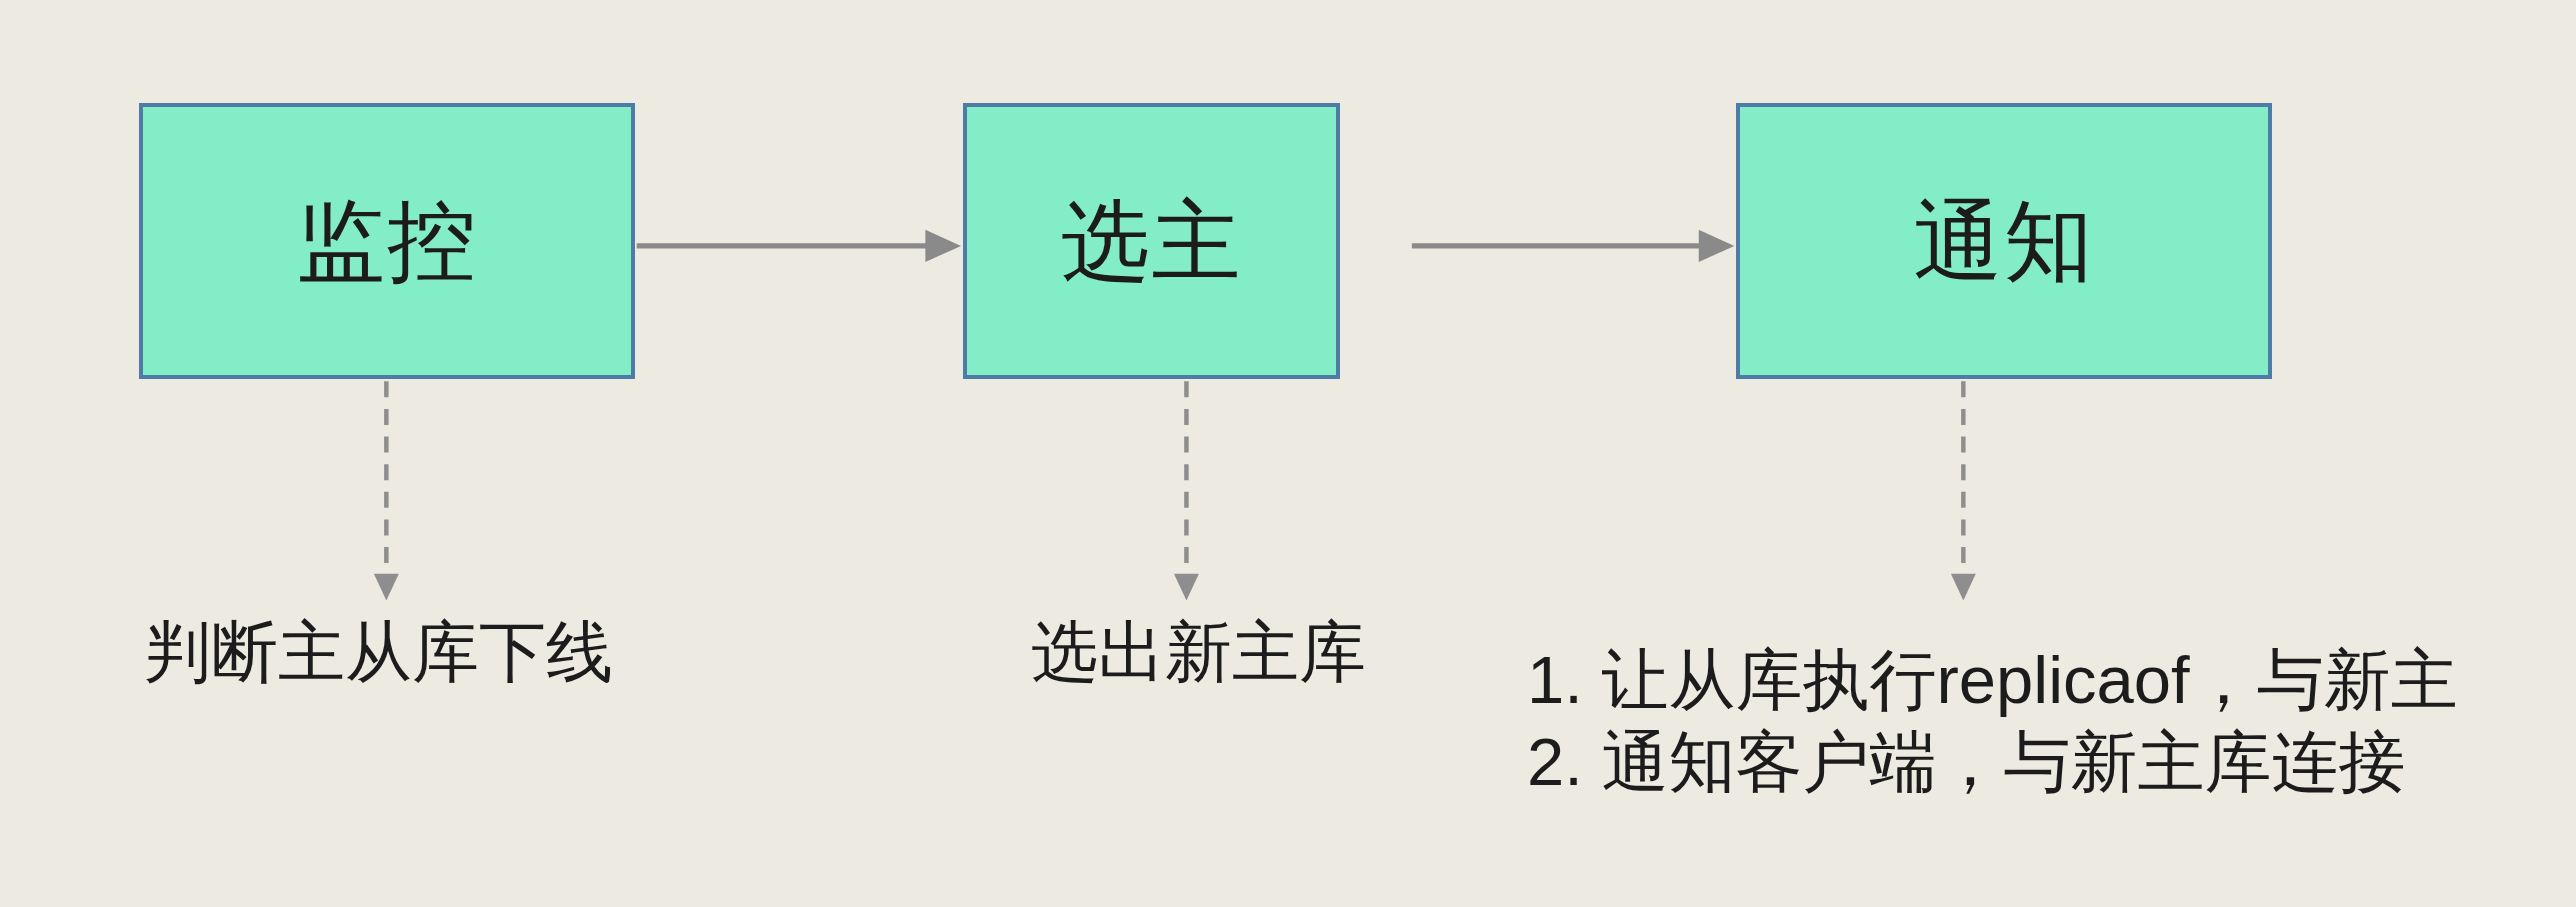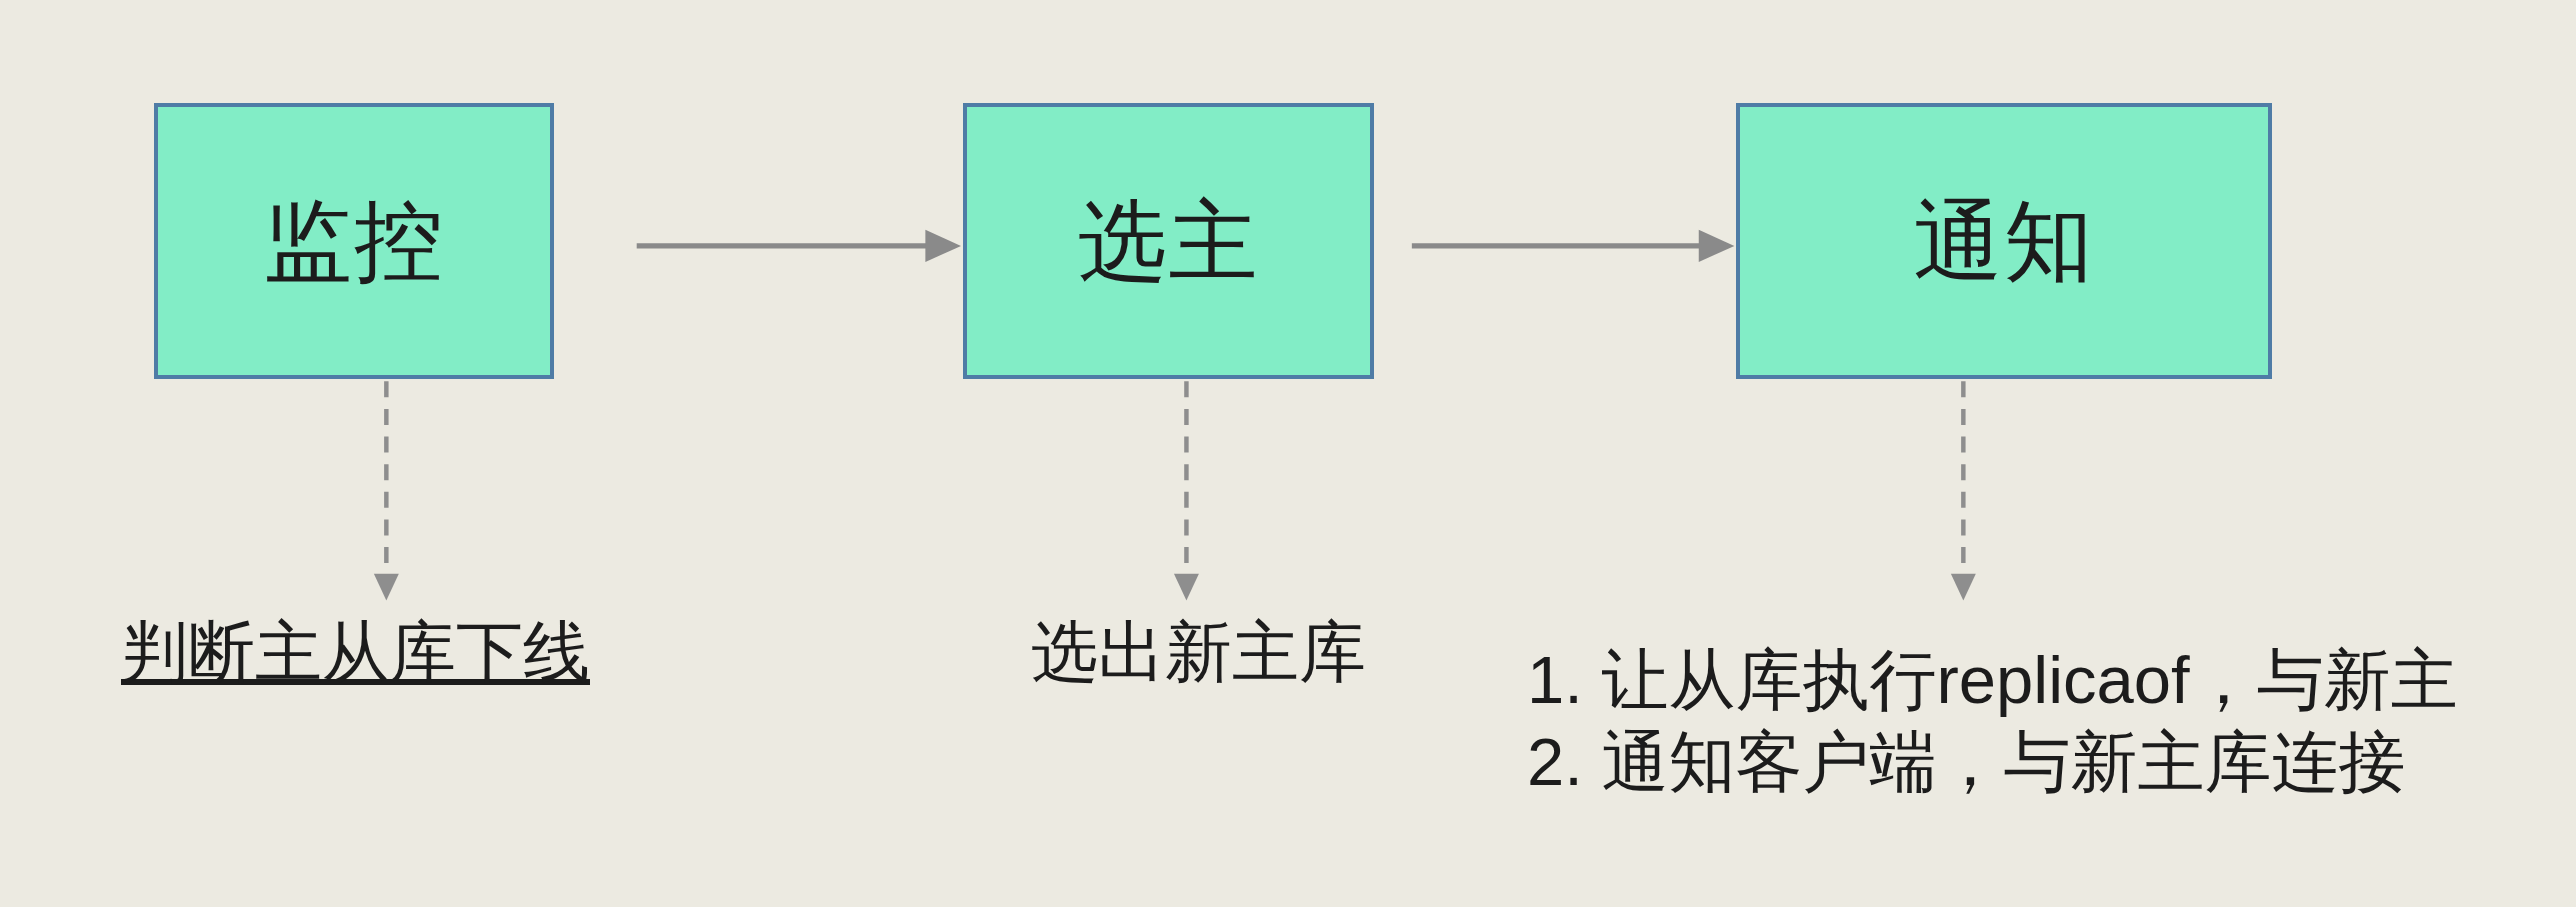--- a/index.html
+++ b/index.html
@@ -28,22 +28,22 @@
     align-items: center;
     justify-content: center;
   }
   .step-box .step-label {
     font-size: 89px;
     line-height: 1;
     color: var(--text, #1C1C1C);
     letter-spacing: 1.8px;
     white-space: nowrap;
   }
-  #box-monitor { left: 154px; width: 400px; }
-  #box-elect   { left: 963px; width: 411px; }
+  #box-monitor { left: 139px; width: 496px; }
+  #box-elect   { left: 963px; width: 377px; }
   #box-notify  { left: 1736px; width: 536px; }
 
   .arrow-layer {
     position: absolute;
     left: 0; top: 0;
     width: 2576px;
     height: 907px;
     pointer-events: none;
   }
   .solid-arrow-line {
@@ -63,21 +63,21 @@
   }
 
   .annotation {
     position: absolute;
     top: 611px;
     font-size: 67px;
     line-height: 82px;
     color: var(--text, #1C1C1C);
     white-space: nowrap;
   }
-  #annotation-monitor { left: 121px; text-decoration: underline; }
+  #annotation-monitor { left: 144px; }
   #annotation-elect   { left: 1031px; }
   #annotation-notify  { left: 1527px; margin-top: 28px; }
 </style>
 </head>
 <body>
 
 <div class="canvas">
 
   <svg class="arrow-layer" viewBox="0 0 2890 1018" width="2576" height="907" xmlns="http://www.w3.org/2000/svg">
 

